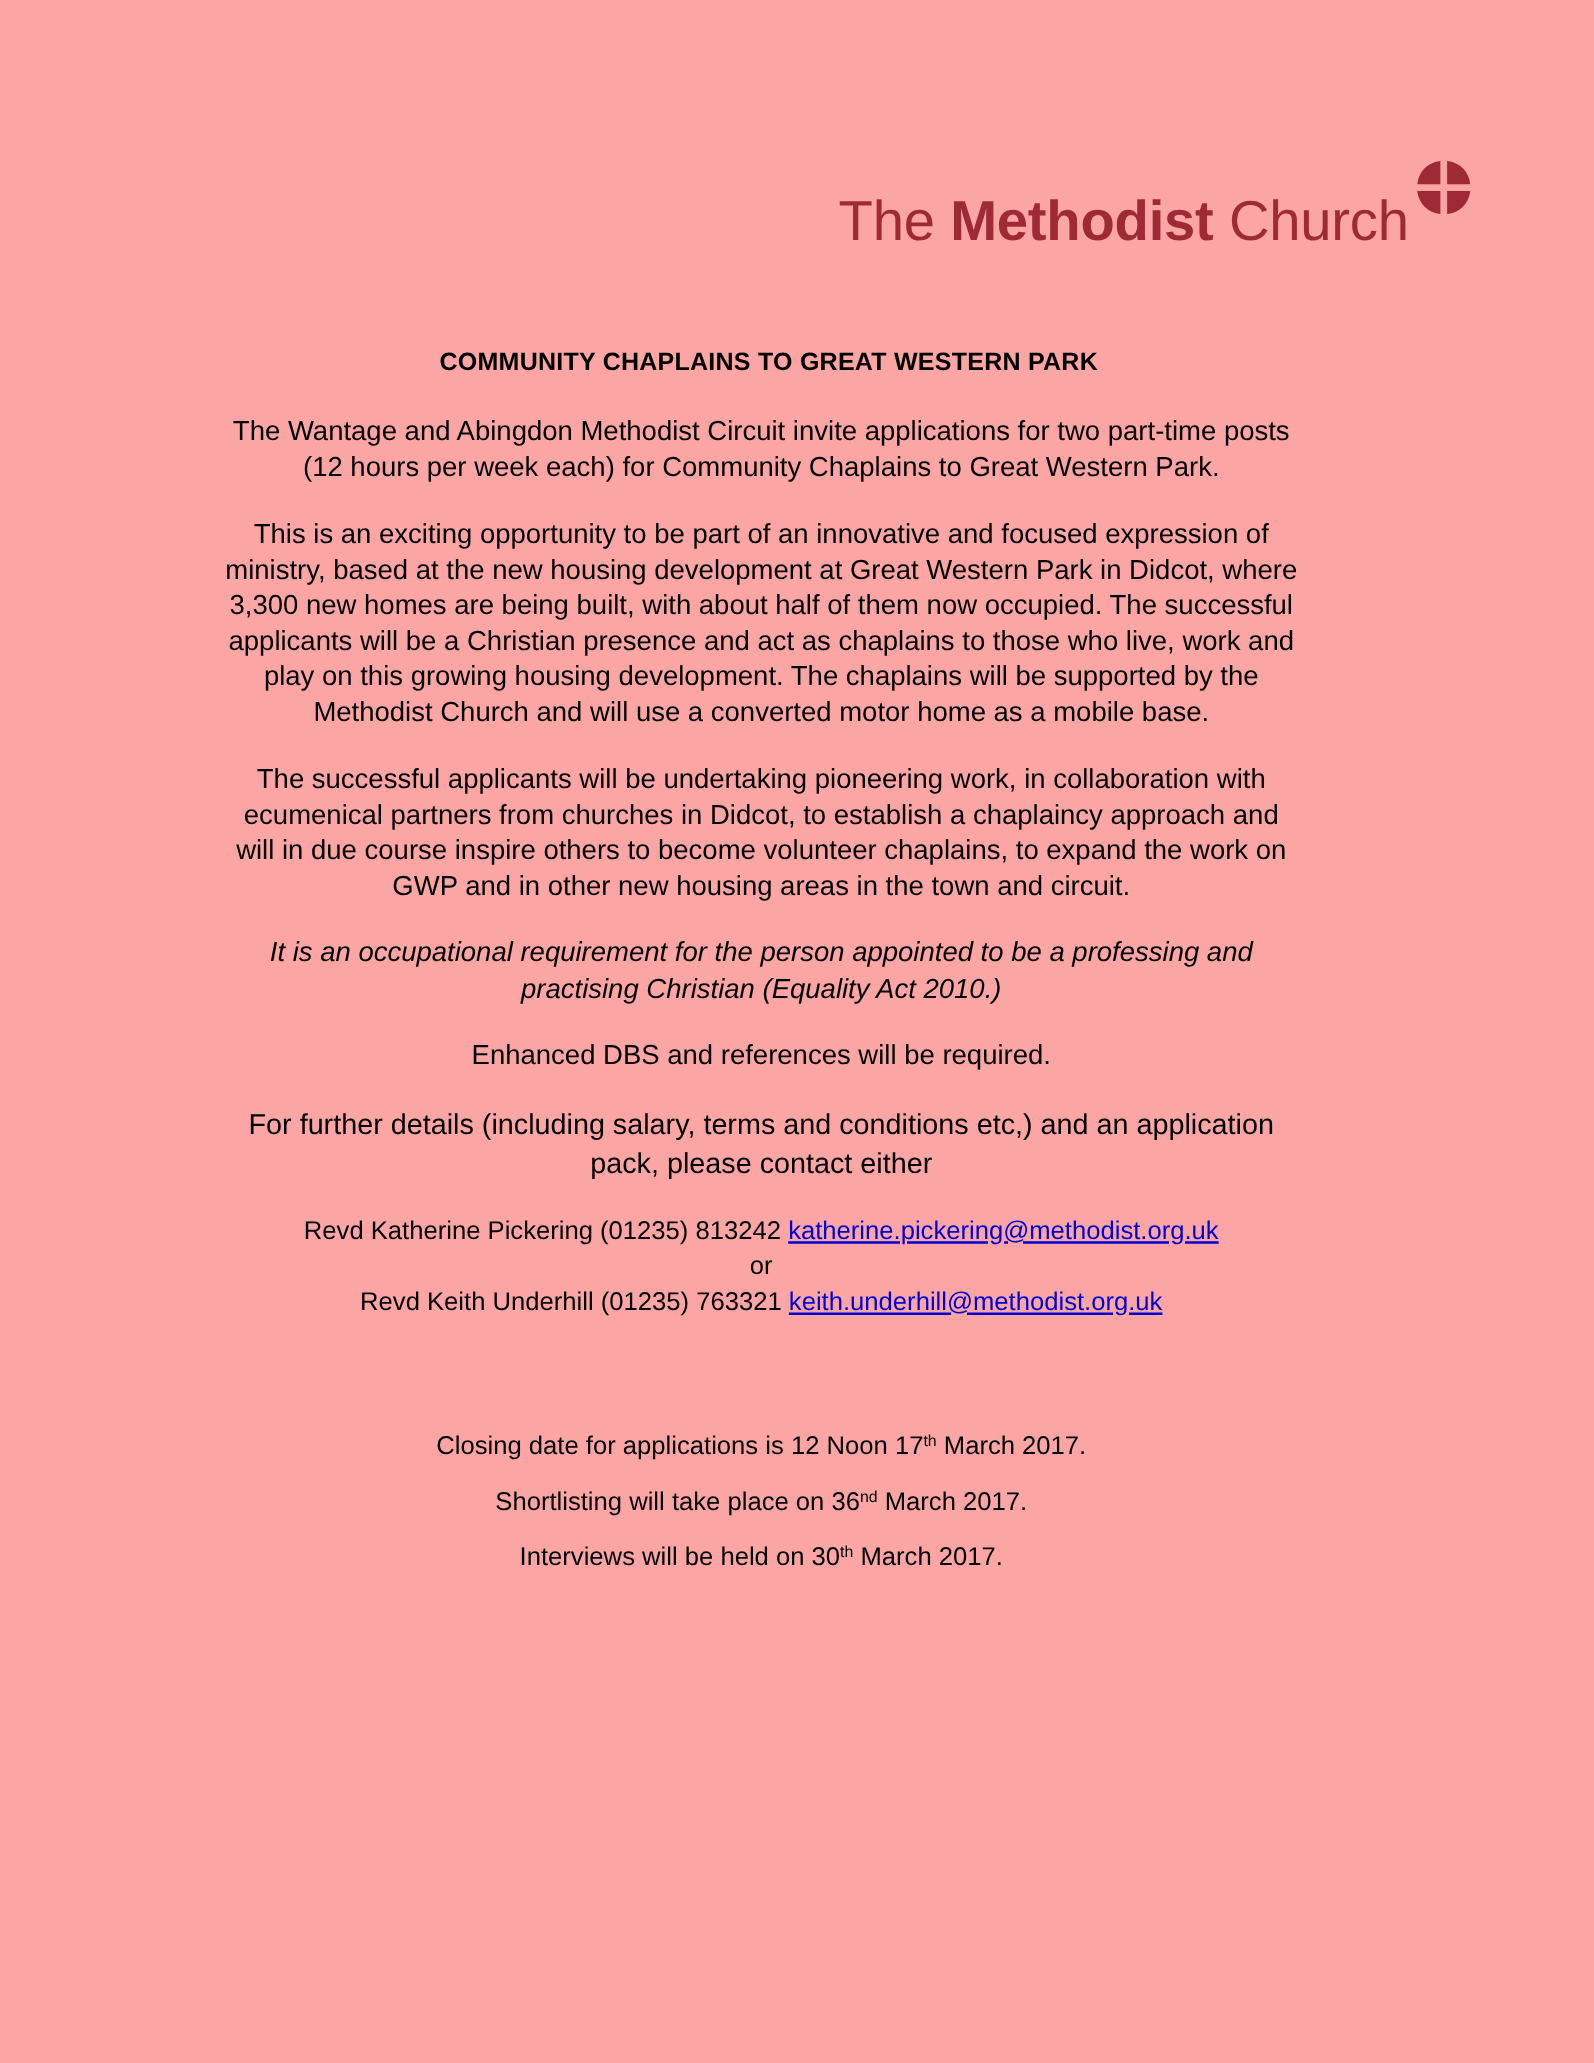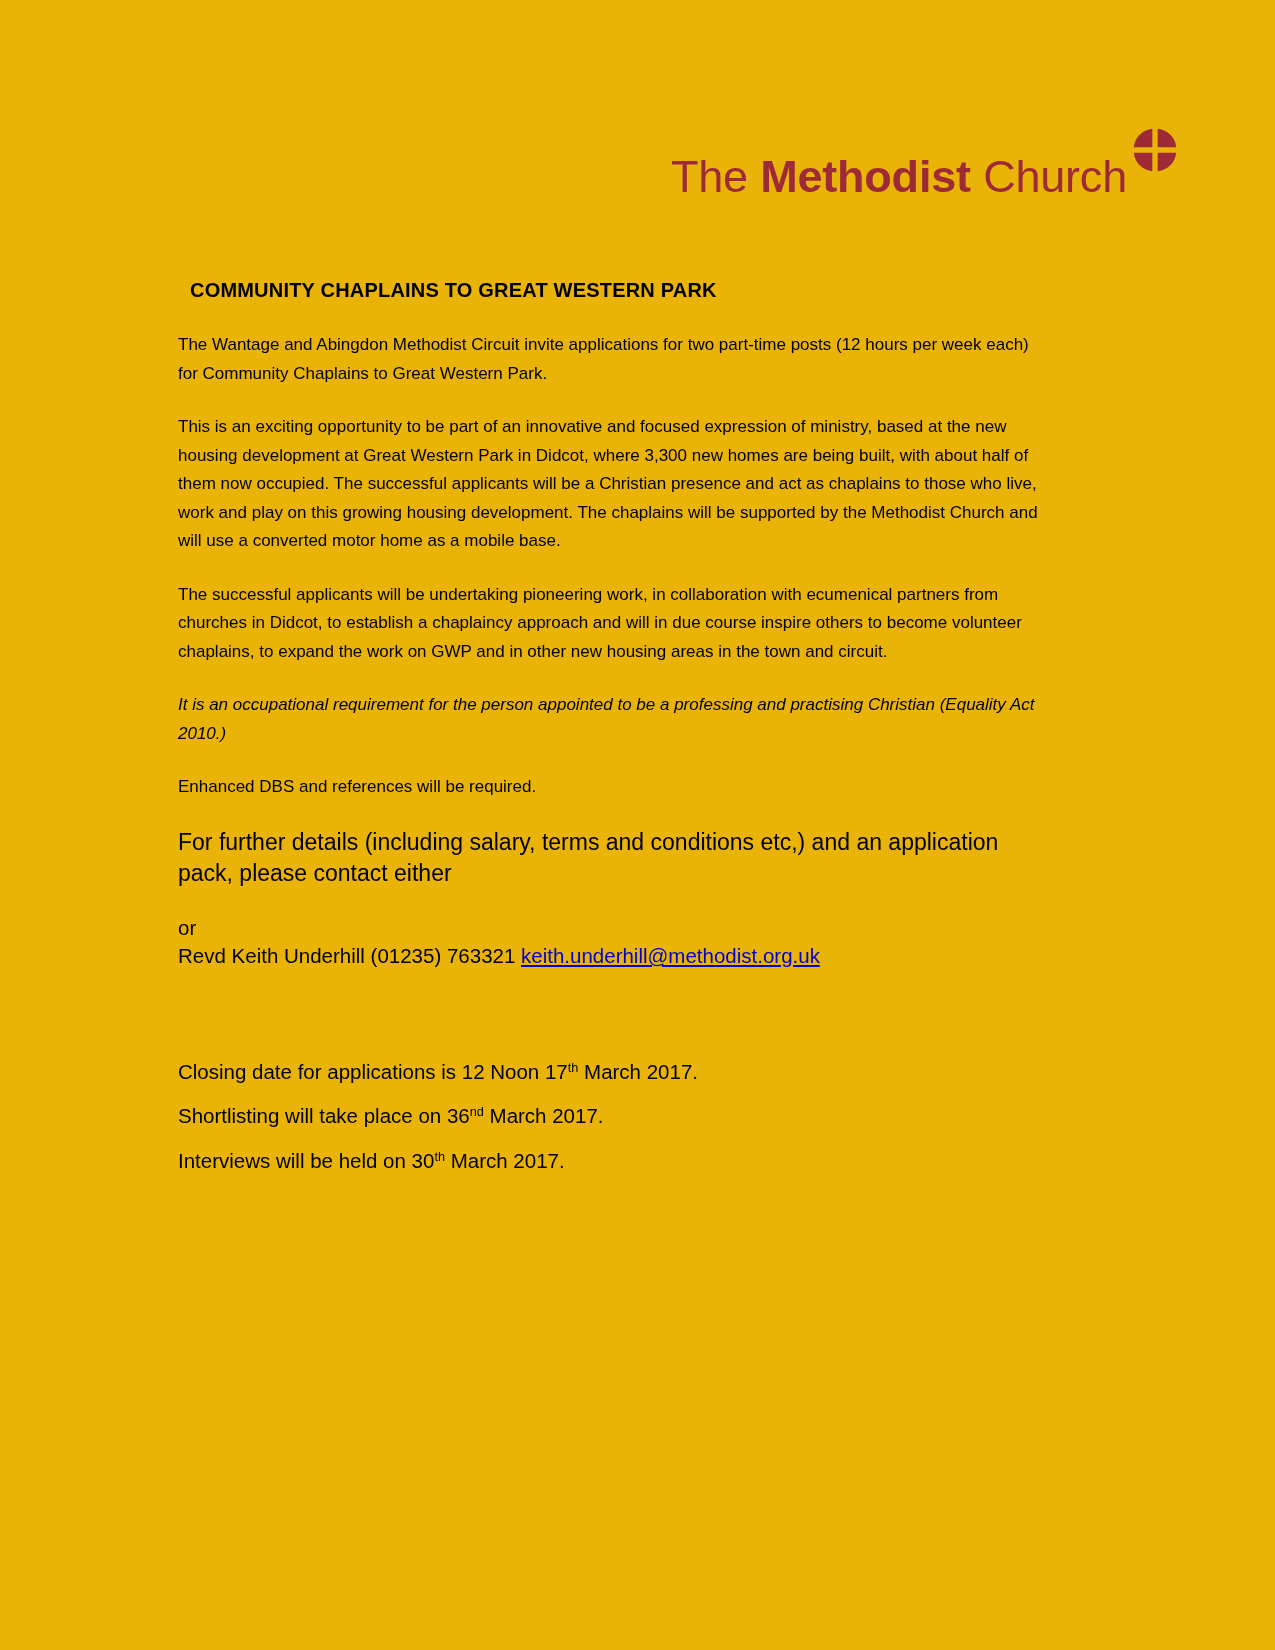--- a/index.html
+++ b/index.html
@@ -11,21 +11,22 @@
     width: 1275px;
     height: 1650px;
     position: relative;
     font-family: "Liberation Sans", sans-serif;
     color: #000000;
     overflow: hidden;
   }
   .page {
     position: absolute;
     inset: 0;
-    background: #eab308;
+    background: #fca5a5;
+    text-align: center;
   }
 
   
   .logo-block {
     position: absolute;
     top: 128px;
     right: 98px;
     display: flex;
     align-items: flex-start;
   }
@@ -57,21 +58,21 @@
     width: 862px;
   }
   h1.doc-heading {
     font-size: 20px;
     font-weight: 700;
     letter-spacing: 0.2px;
     margin: 0 0 28px 12px;
     line-height: 1.25;
   }
   p.para {
-    font-size: 17px;
+    font-size: 22px;
     line-height: 28.5px;
     margin: 0 0 25px 0;
   }
   p.para.italic {
     font-style: italic;
   }
   p.para.large {
     font-size: 23px;
     line-height: 31px;
   }
@@ -135,20 +136,21 @@
 
     <p class="para">The successful applicants will be undertaking pioneering work, in collaboration with ecumenical partners from churches in Didcot, to establish a chaplaincy approach and will in due course inspire others to become volunteer chaplains, to expand the work on GWP and in other new housing areas in the town and circuit.</p>
 
     <p class="para italic">It is an occupational requirement for the person appointed to be a professing and practising Christian (Equality Act 2010.)</p>
 
     <p class="para">Enhanced DBS and references will be required.</p>
 
     <p class="para large">For further details (including salary, terms and conditions etc,) and an application pack, please contact either</p>
 
     <div class="contact-block">
+      <p class="contact-line"><span>Revd Katherine Pickering (01235) 813242 </span><a class="mail" href="#">katherine.pickering@methodist.org.uk</a></p>
       <p class="contact-line">or</p>
       <p class="contact-line"><span>Revd Keith Underhill (01235) 763321 </span><a class="mail" href="#">keith.underhill@methodist.org.uk</a></p>
     </div>
 
     <div class="gap-block"></div>
 
     <div class="dates">
       <div><span>Closing date for applications is 12 Noon 17</span><sup>th</sup><span> March 2017.</span></div>
       <div><span>Shortlisting will take place on 36</span><sup>nd</sup><span> March 2017.</span></div>
       <div><span>Interviews will be held on 30</span><sup>th</sup><span> March 2017.</span></div>

